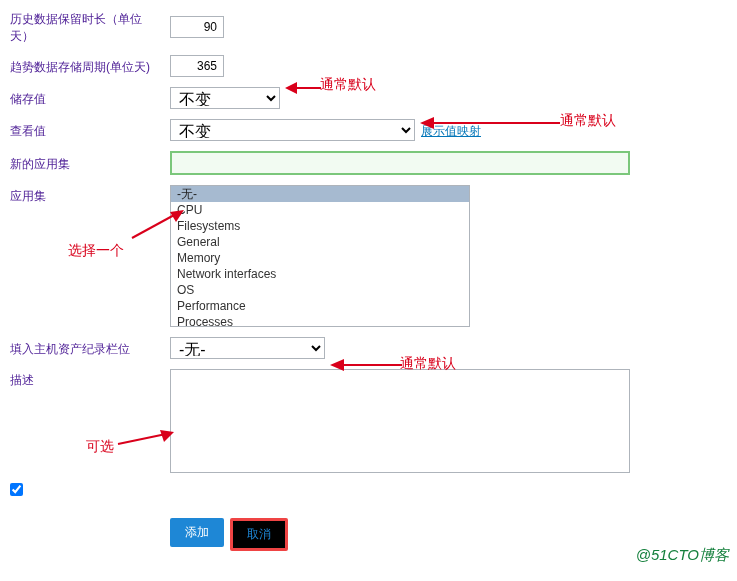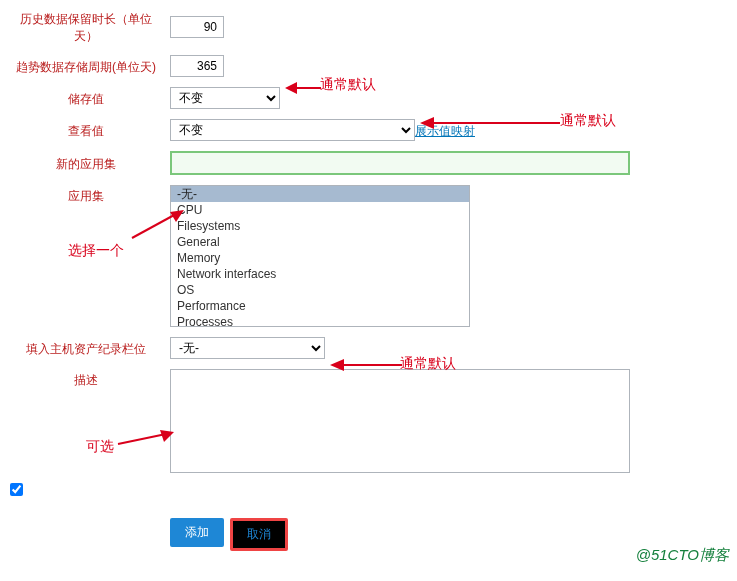--- a/index.html
+++ b/index.html
@@ -15,49 +15,49 @@
     }
     .form-row {
       display: flex;
       align-items: flex-start;
       margin-bottom: 10px;
     }
     .form-row.center { align-items: center; }
     .form-label {
       width: 160px;
       min-width: 160px;
-      text-align: center;
+      text-align: left;
       padding-right: 8px;
       padding-top: 3px;
-      color: #b91c1c;
+      color: #4c1d95;
     }
     .text-input {
       border: 1px solid #aeb4bb;
       height: 22px;
       padding: 2px 6px;
       font-size: 12px;
       text-align: right;
     }
     .w60 { width: 54px; }
     .select-box {
       border: 1px solid #aeb4bb;
       height: 22px;
       padding: 2px 4px;
-      font-size: 12px;
+      font-size: 16px;
       background: #fff;
       cursor: pointer;
     }
     .w110 { width: 110px; }
     .w230 { width: 245px; }
     .w155 { width: 155px; }
     .link {
       color: #0275b8;
       text-decoration: underline;
       cursor: pointer;
-      margin-left: 0;
+      margin-left: 6px;
       padding-top: 3px;
     }
     .green-input {
       border: 2px solid #7bc77b;
       background: #f2fbf2;
       height: 24px;
       width: 460px;
       padding: 2px 6px;
       font-size: 12px;
     }

